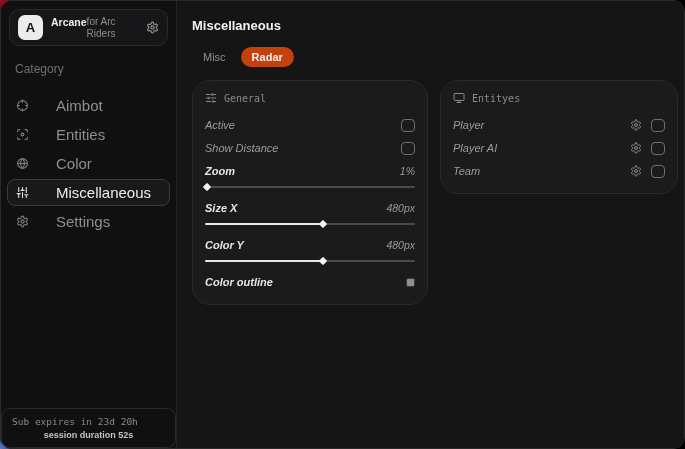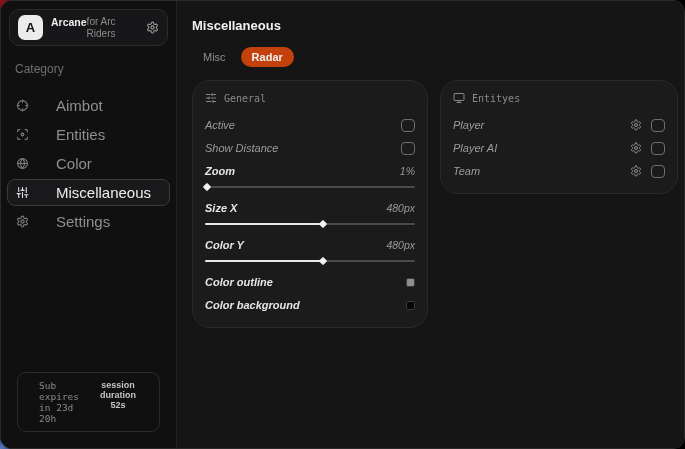--- a/index.html
+++ b/index.html
@@ -64,23 +64,23 @@
     color: #8f8f8f; font-size: 15px; cursor: pointer;
   }
   .nav-item .nicon { display: flex; color: #7f7f7f; }
   .nav-item.active {
     border-color: #3c3c3c; background: #19191c;
     color: #ededed;
   }
   .nav-item.active .nicon { color: #e5e5e5; }
   .sidebar-spacer { flex: 1; }
   .sub-card {
-    margin: 16px; padding: 7px 21px;
+    margin: 0; padding: 7px 10px;
     border: 1px solid #2a2a2a; border-radius: 9px;
-    display: flex; flex-direction: row; gap: 3px;
+    display: flex; flex-direction: column; gap: 3px;
   }
   .sub-line1 { font-family: "DejaVu Sans Mono", monospace; font-size: 9.5px; color: #8a8a8a; }
   .sub-line2 { font-size: 9px; color: #c4c4c4; font-weight: 600; text-align: center; }
   
   .main { flex: 1; background: #151515; padding: 17px 14px 0 15px; }
   .page-title { font-size: 13px; font-weight: bold; color: #f2f2f2; margin-bottom: 14px; }
   .tabs { display: flex; gap: 4px; margin-bottom: 13px; align-items: center; }
   .tab {
     padding: 4px 11px; border-radius: 999px;
     font-size: 11px; color: #8f8f8f; cursor: pointer;
@@ -270,24 +270,20 @@
         <div class="slider">
           <div class="track"></div>
           <div class="fill" style="width: 56%;"></div>
           <div class="thumb" style="left: 56%;"></div>
         </div>
 
         <div class="row">
           <span class="lbl-bright">Color outline</span>
           <span class="swatch" style="background: rgb(143, 143, 143);"></span>
         </div>
-        <div class="row">
-          <span class="lbl-bright">Color background</span>
-          <span class="swatch" style="background: rgb(5, 5, 5);"></span>
-        </div>
       </div>
 
       <div class="panel entities">
         <div class="panel-header">
           <span class="picon">
             <svg width="12" height="12" viewBox="0 0 24 24" fill="none" stroke="currentColor" stroke-width="2" stroke-linecap="round" stroke-linejoin="round">
                 <rect x="2" y="3" width="20" height="14" rx="2"></rect>
                 <path d="M8 21h8M12 17v4"></path>
               </svg>
           </span>

